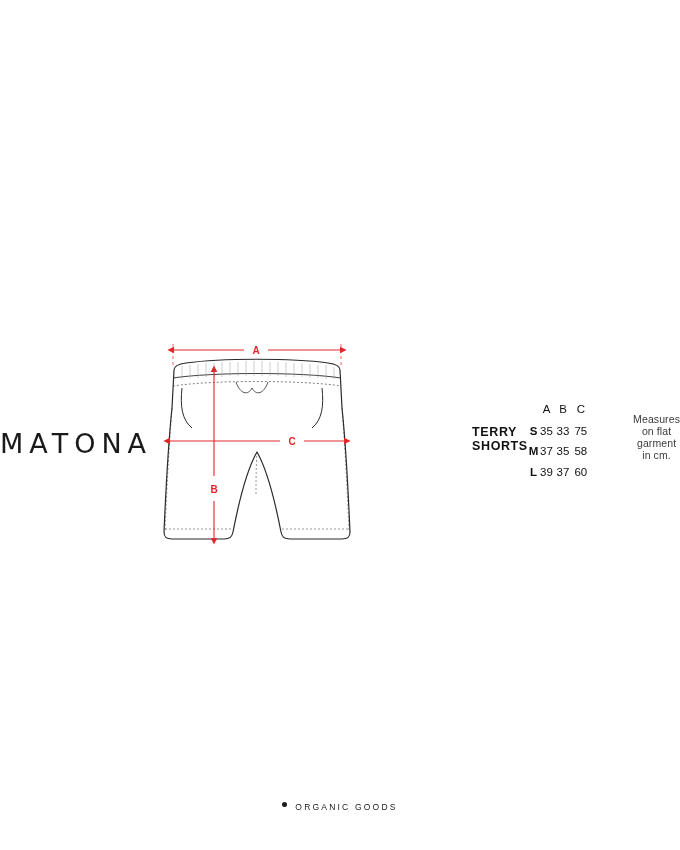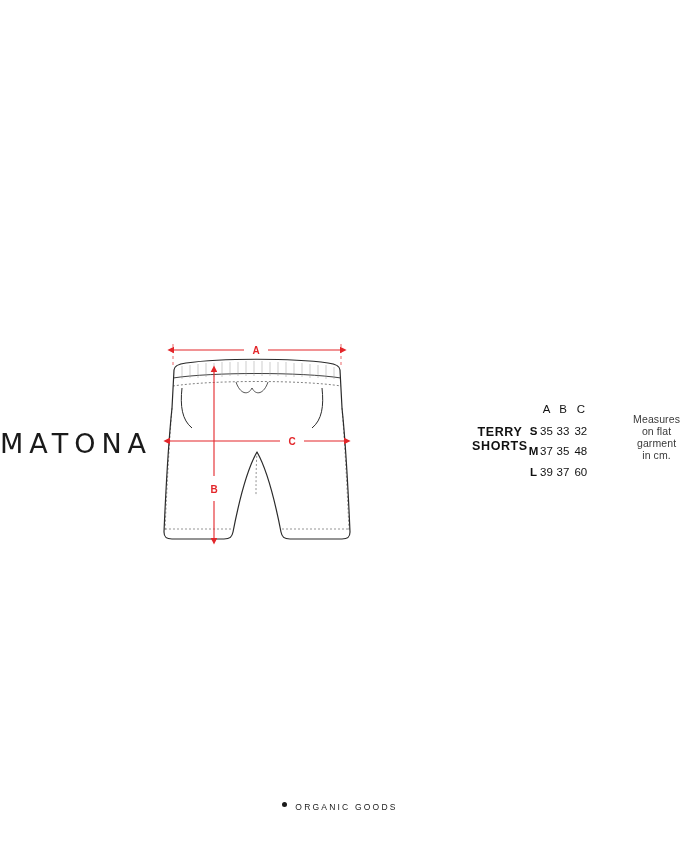--- a/index.html
+++ b/index.html
@@ -44,21 +44,21 @@
     display: block;
   }
 
   
   .product-title {
     margin-top: 28px;
     font-size: 12.5px;
     font-weight: bold;
     letter-spacing: 0.6px;
     color: #111111;
-    text-align: center;
+    text-align: left;
   }
 
   
   .table-wrap {
     margin-top: 30px;
     width: 560px;
   }
   table.size-table {
     width: 100%;
     border-collapse: collapse;
@@ -237,27 +237,27 @@
           <td>A</td>
           <td>B</td>
           <td>C</td>
         </tr>
       </thead>
       <tbody>
         <tr>
           <td class="size-cell">S</td>
           <td>35</td>
           <td>33</td>
-          <td>32</td>
+          <td>75</td>
         </tr>
         <tr>
           <td class="size-cell">M</td>
           <td>37</td>
           <td>35</td>
-          <td>48</td>
+          <td>58</td>
         </tr>
         <tr>
           <td class="size-cell">L</td>
           <td>39</td>
           <td>37</td>
           <td>60</td>
         </tr>
       </tbody>
     </table>
   </div>

